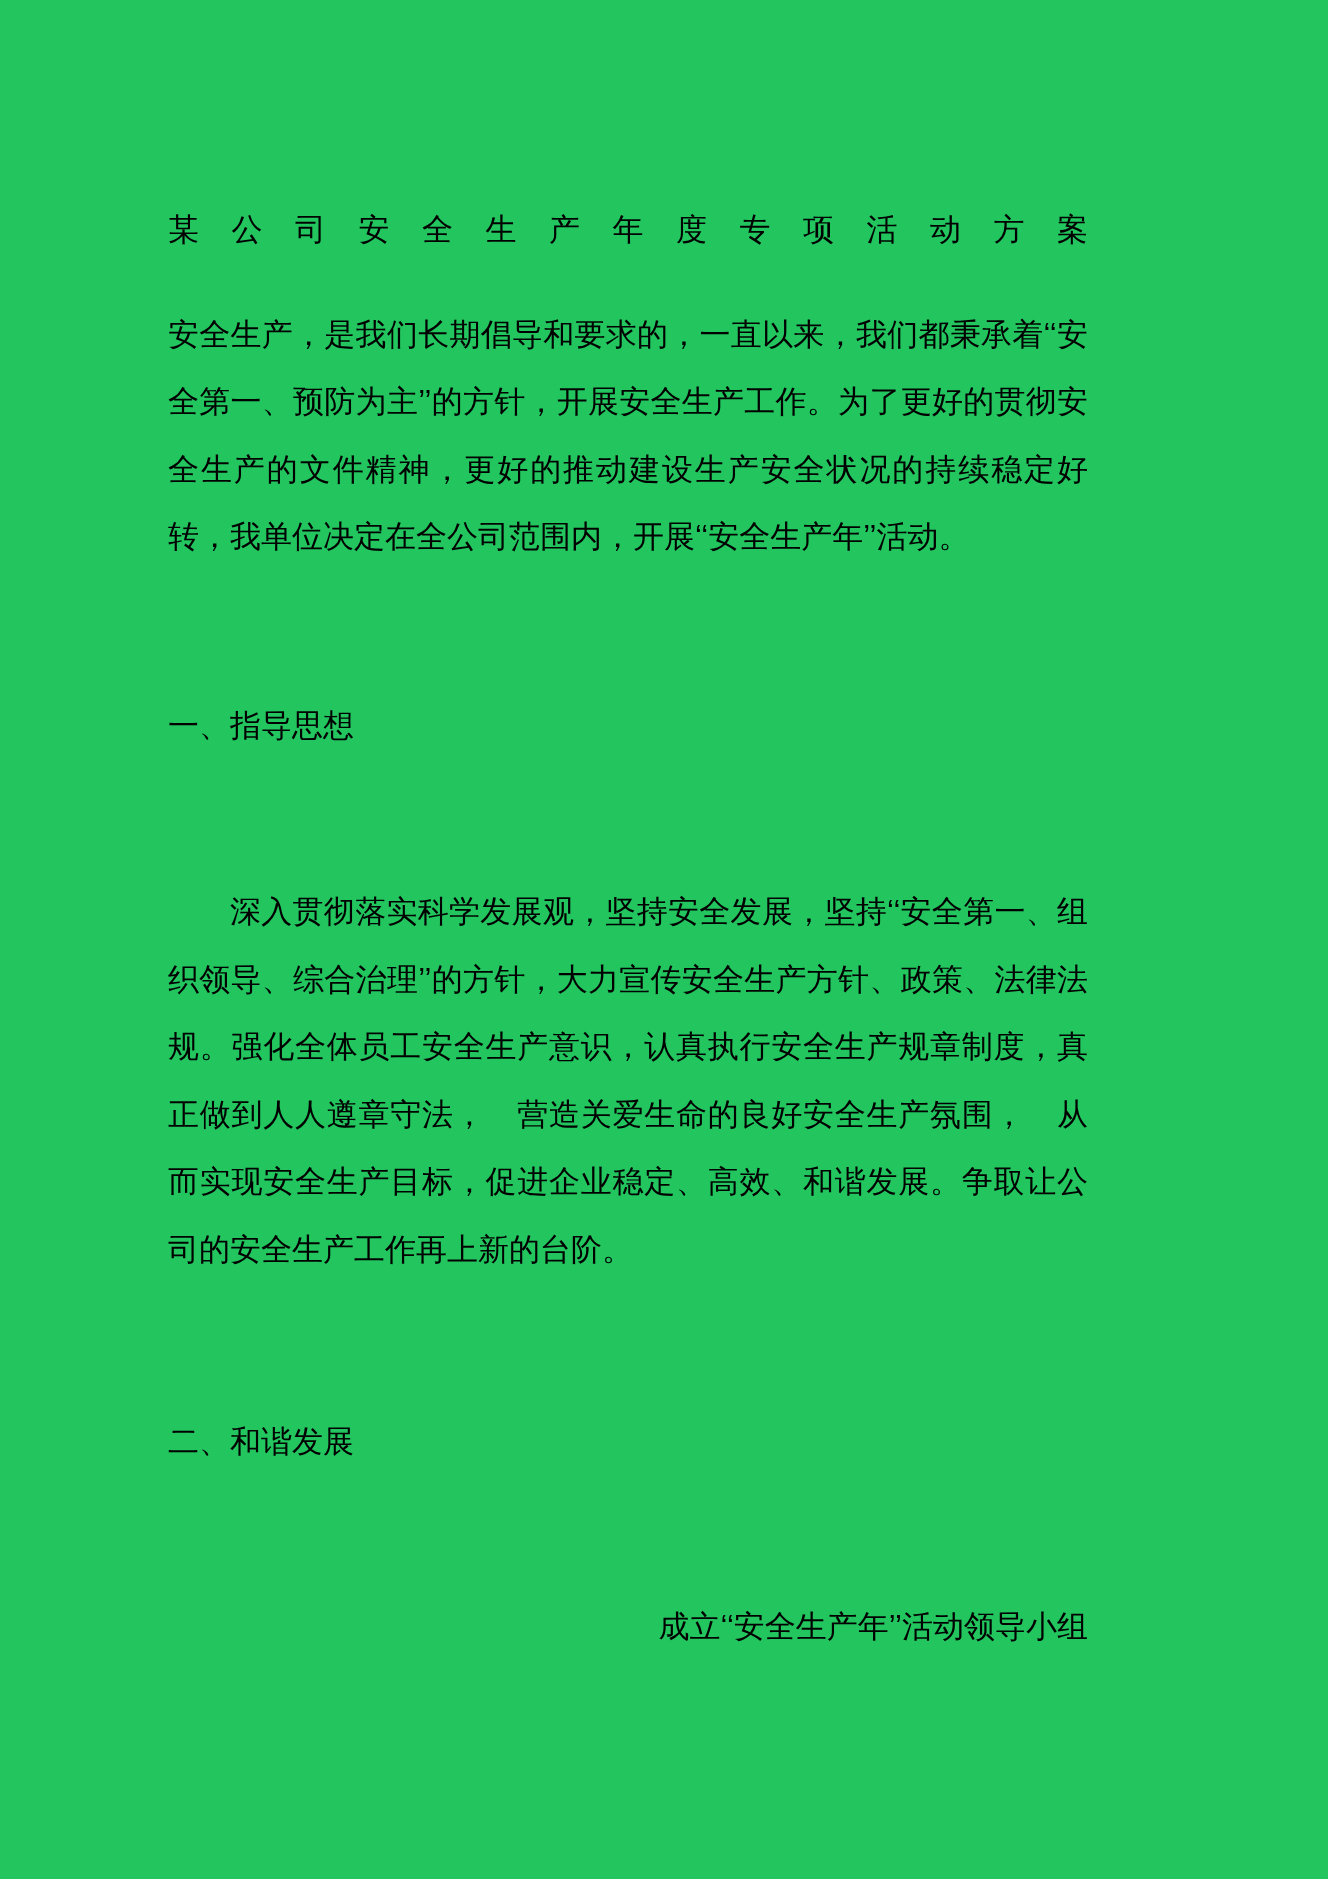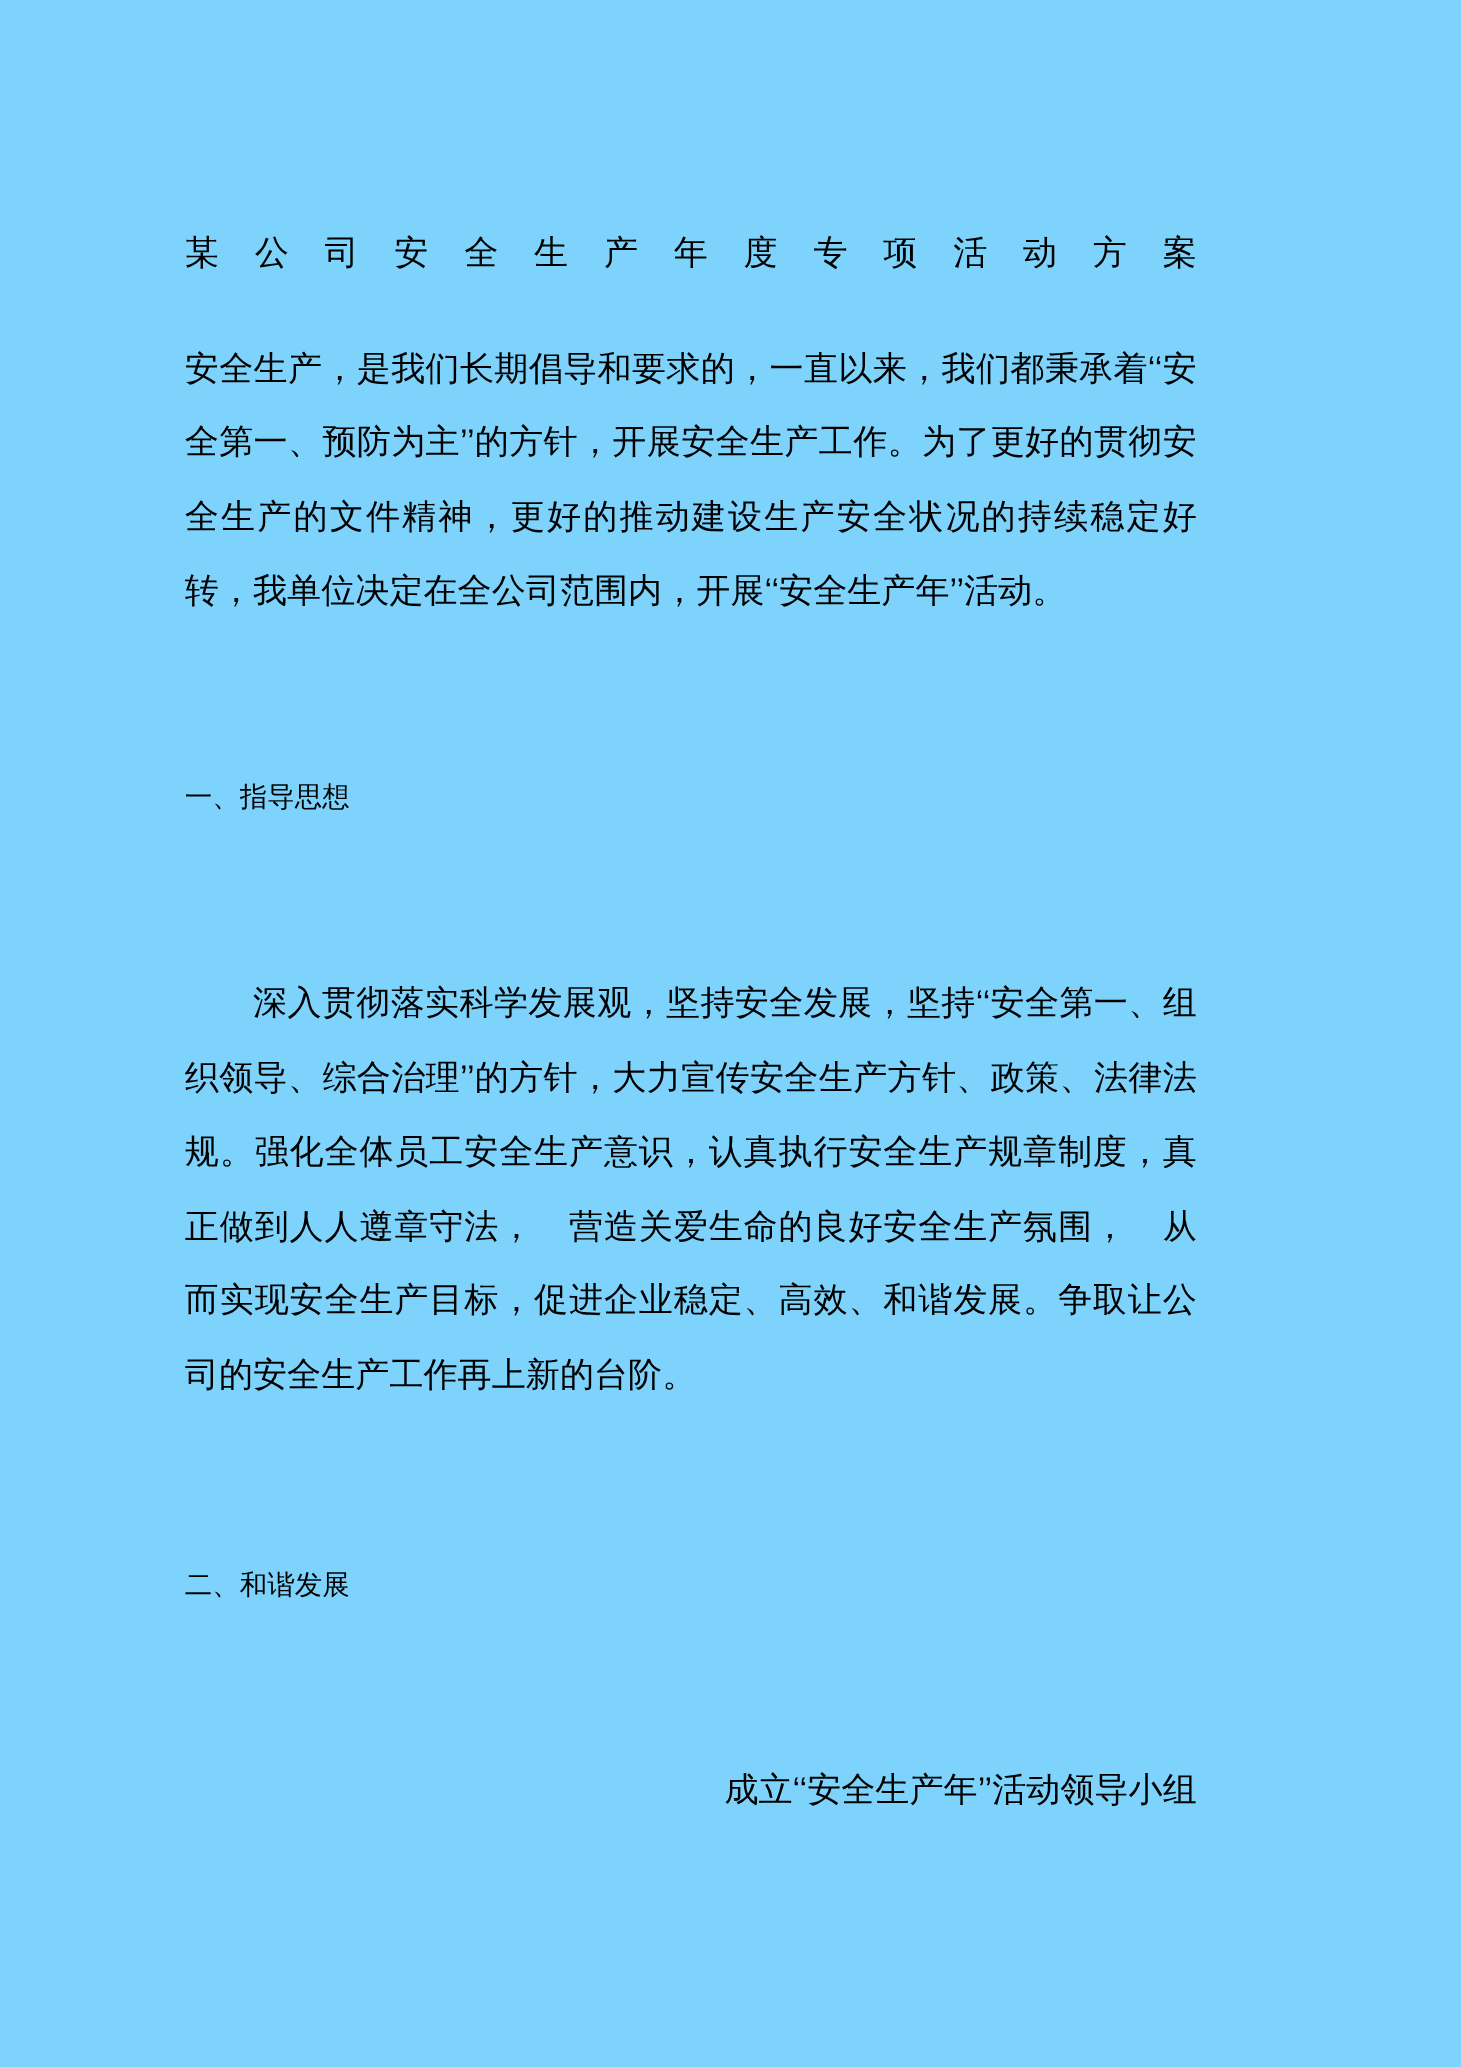--- a/index.html
+++ b/index.html
@@ -11,21 +11,21 @@
     width: 1328px;
     height: 1879px;
     overflow: hidden;
     font-family: "Liberation Sans", sans-serif;
     color: #000000;
   }
   .page {
     box-sizing: border-box;
     width: 1328px;
     height: 1879px;
-    background: #7dd3fc;
+    background: #22c55e;
     padding-top: 196px;
     padding-left: 168px;
     padding-right: 240px;
   }
   .doc-title {
     font-size: 31px;
     line-height: 67.5px;
     letter-spacing: 0;
     text-align: justify;
     text-align-last: justify;
@@ -38,21 +38,21 @@
     font-size: 31px;
     line-height: 67.5px;
     text-align: justify;
     margin: 0;
     word-break: break-all;
   }
   .para.indent {
     text-indent: 2em;
   }
   .sec-heading {
-    font-size: 25px;
+    font-size: 31px;
     line-height: 67.5px;
     font-weight: normal;
     margin: 0;
   }
   .sec-heading.h1 { margin-top: 121px; margin-bottom: 119px; }
   .sec-heading.h2 { margin-top: 125px; margin-bottom: 117px; }
   .closing-line {
     font-size: 31px;
     line-height: 67.5px;
     margin: 0;

